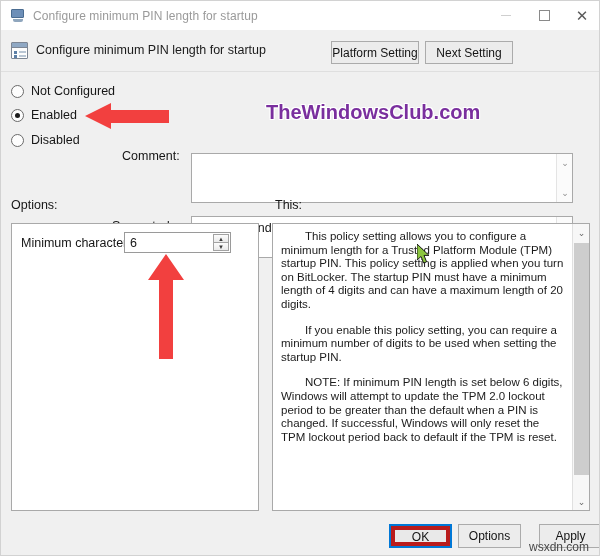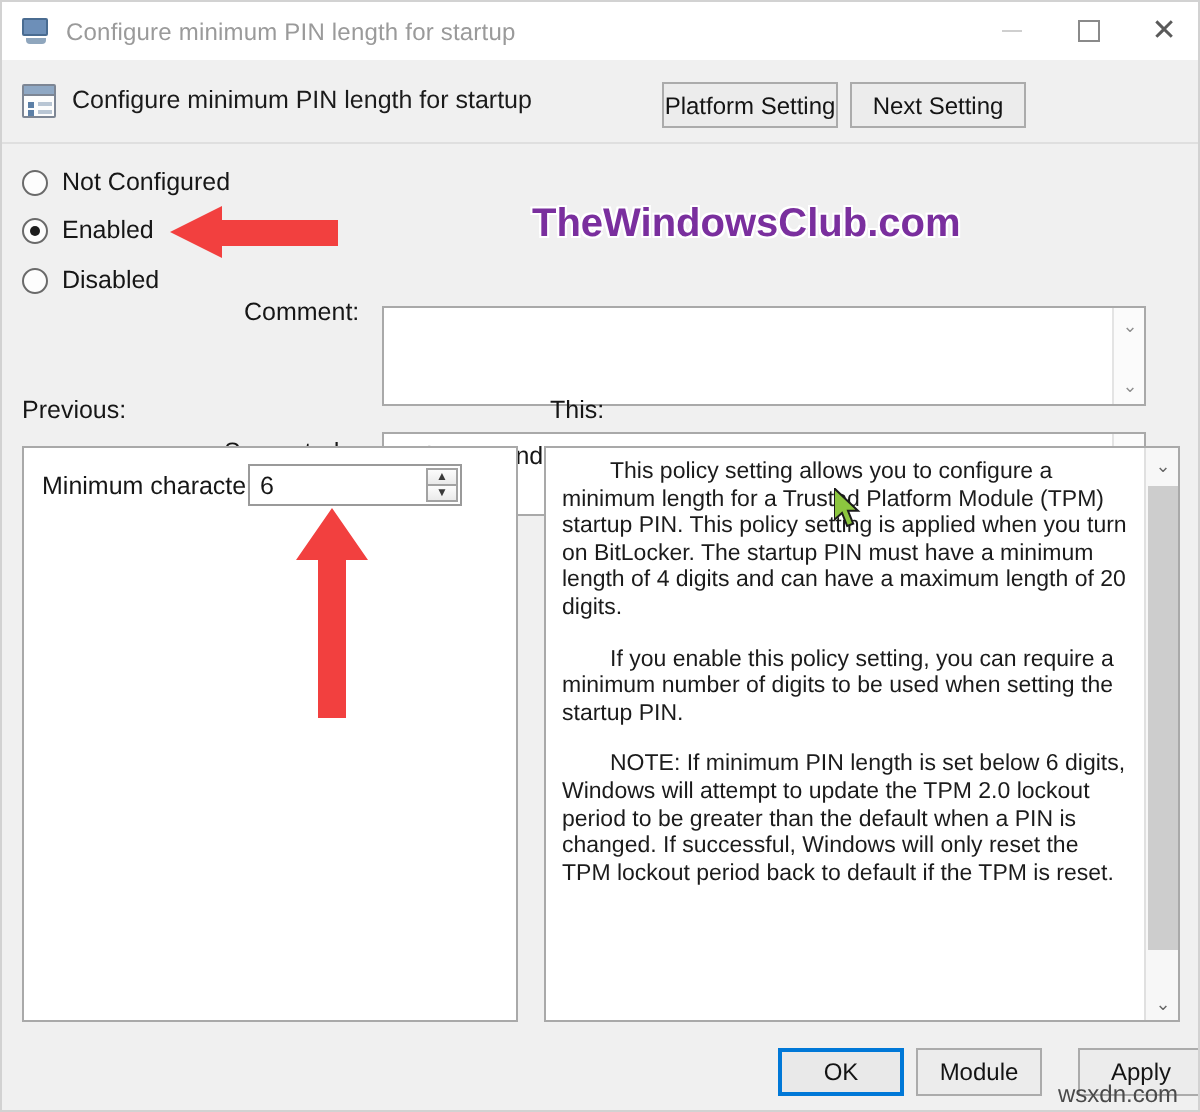--- a/index.html
+++ b/index.html
@@ -281,21 +281,21 @@
     position: absolute; left: 1px; top: 19px;
     width: 15px; height: 232px;
     background: #cdcdcd;
   }
 
   
   .btn-ok {
     position: absolute; left: 388px; top: 523px;
     width: 63px; height: 24px;
     background: #e9e9e9;
-    border: 1px solid #b91c1c;
+    border: 6px solid #b91c1c;
     outline: 2px solid #0078d7;
     outline-offset: -2px;
   }
   .btn-cancel {
     position: absolute; left: 457px; top: 523px;
     width: 63px; height: 24px;
   }
   .btn-apply {
     position: absolute; left: 538px; top: 523px;
     width: 63px; height: 24px;
@@ -390,21 +390,21 @@
       <span class="box-text">At least Windows Server 2008 R2 or Windows 7</span>
       <div class="mini-scroll">
         <div class="arw up">⌄</div>
         <div class="arw dn">⌄</div>
       </div>
     </div>
   </div>
 
   <div class="watermark">TheWindowsClub.com</div>
 
-  <span class="sec-label lbl-options">Previous:</span>
+  <span class="sec-label lbl-options">Options:</span>
   <span class="sec-label lbl-help">This:</span>
 
   <div class="panel options-panel">
     <span class="opt-label">Minimum characters:</span>
     <div class="spinbox">
       <span class="spin-value">6</span>
       <div class="spin-arrows">
         <div>▲</div>
         <div>▼</div>
       </div>
@@ -418,21 +418,21 @@
       <p class="help-p">NOTE: If minimum PIN length is set below 6 digits, Windows will attempt to update the TPM 2.0 lockout period to be greater than the default when a PIN is changed. If successful, Windows will only reset the TPM lockout period back to default if the TPM is reset.</p>
     </div>
     <div class="help-scroll">
       <div class="sb-arw up">⌄</div>
       <div class="help-thumb"></div>
       <div class="sb-arw dn">⌄</div>
     </div>
   </div>
 
   <button class="btn btn-ok">OK</button>
-  <button class="btn btn-cancel">Module</button>
+  <button class="btn btn-cancel">Options</button>
   <button class="btn btn-apply">Apply</button>
   <span class="footer-watermark">wsxdn.com</span>
 
   <svg class="arrow-left" viewBox="0 0 84 30">
     <polygon points="0,15 26,2 26,9 84,9 84,22 26,22 26,28" fill="#f2403f"></polygon>
   </svg>
   <svg class="arrow-up" viewBox="0 0 40 105">
     <polygon points="20,0 38,26 27,26 27,105 13,105 13,26 2,26" fill="#f2403f"></polygon>
   </svg>
 

